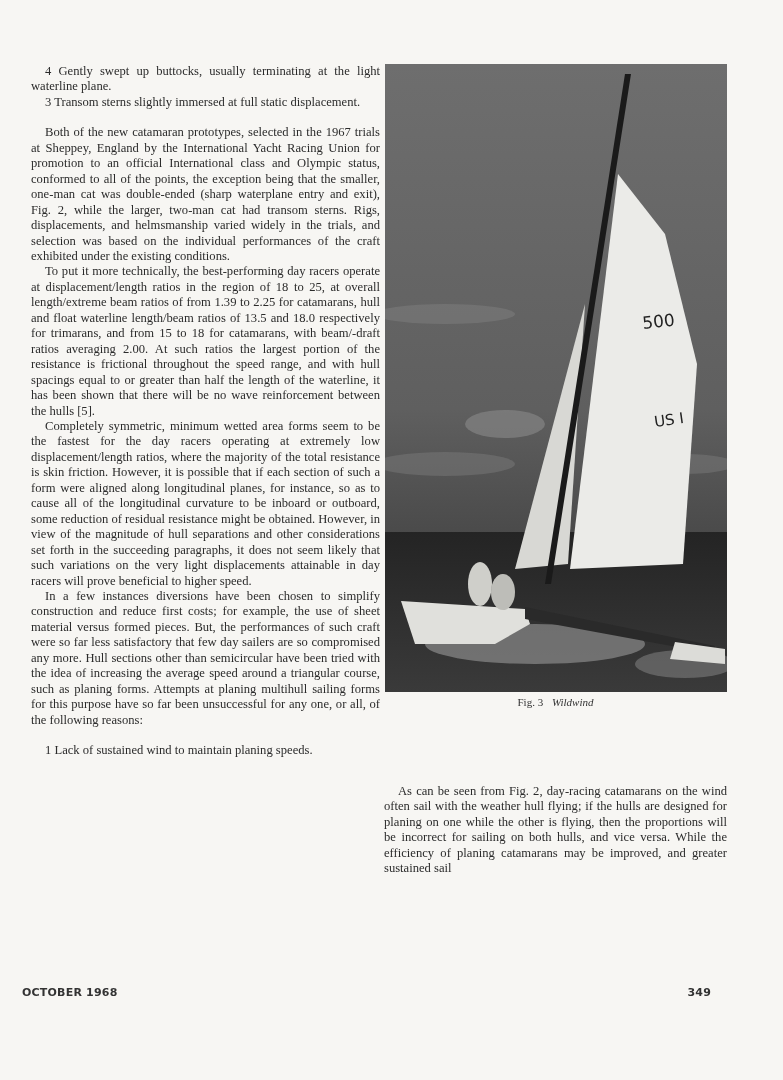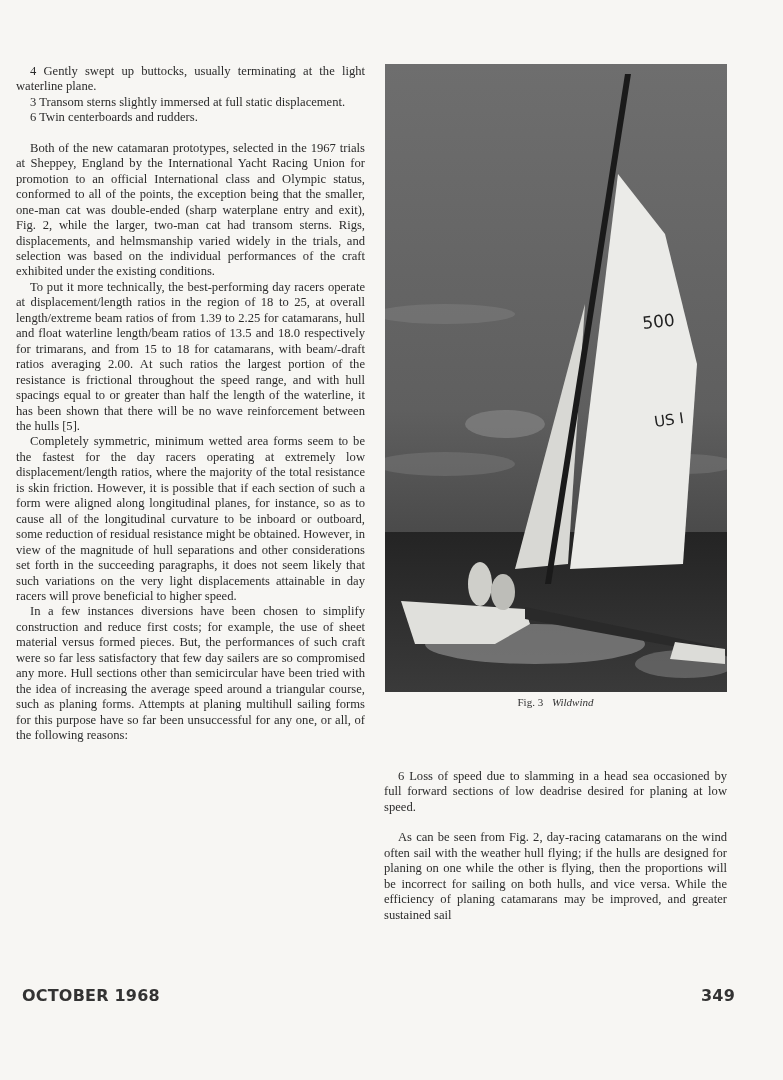--- a/index.html
+++ b/index.html
@@ -10,59 +10,59 @@
     color: #2a2a2a;
   }
   .col {
     position: absolute;
     font-family: "Liberation Serif", "DejaVu Serif", serif;
     font-size: 12.6px;
     line-height: 15.45px;
     text-align: justify;
     color: #2b2b2b;
   }
-  .left { left: 16px; top: 64px; width: 349px; }
+  .left { left: 31px; top: 64px; width: 349px; }
   .right { left: 384px; top: 769px; width: 343px; }
   .col p { margin: 0; text-indent: 14px; }
   .col p.list { text-indent: 14px; }
   .gap { height: 15px; }
   .photo {
     position: absolute; left: 385px; top: 64px; width: 342px; height: 628px;
     background: #6f6f6f; overflow: hidden;
   }
   .photo svg { display: block; }
   .caption {
     position: absolute; left: 384px; top: 696px; width: 343px;
     text-align: center;
     font-family: "Liberation Serif", "DejaVu Serif", serif;
     font-size: 11px; color: #333;
   }
   .caption .fig { margin-right: 6px; }
   .caption .name { font-style: italic; }
   .footer {
     position: absolute; top: 986px;
     font-family: "DejaVu Sans", "Liberation Sans", sans-serif;
-    font-weight: bold; font-size: 16px; color: #333; letter-spacing: 0.2px;
+    font-weight: bold; font-size: 11px; color: #333; letter-spacing: 0.2px;
   }
   .footer.l { left: 22px; }
-  .footer.r { right: 48px; }
+  .footer.r { right: 72px; }
 </style>
 </head>
 <body>
 
 <div class="col left">
   <p class="list">4 Gently swept up buttocks, usually terminating at the light waterline plane.</p>
   <p class="list">3 Transom sterns slightly immersed at full static displacement.</p>
-  <p class="list">6 Twin centerboards and rudders.</p>
   <div class="gap"></div>
   <p>Both of the new catamaran prototypes, selected in the 1967 trials at Sheppey, England by the International Yacht Racing Union for promotion to an official International class and Olympic status, conformed to all of the points, the exception being that the smaller, one-man cat was double-ended (sharp waterplane entry and exit), Fig. 2, while the larger, two-man cat had transom sterns. Rigs, displacements, and helmsmanship varied widely in the trials, and selection was based on the individual performances of the craft exhibited under the existing conditions.</p>
   <p>To put it more technically, the best-performing day racers operate at displacement/length ratios in the region of 18 to 25, at overall length/extreme beam ratios of from 1.39 to 2.25 for catamarans, hull and float waterline length/beam ratios of 13.5 and 18.0 respectively for trimarans, and from 15 to 18 for catamarans, with beam/-draft ratios averaging 2.00.  At such ratios the largest portion of the resistance is frictional throughout the speed range, and with hull spacings equal to or greater than half the length of the waterline, it has been shown that there will be no wave reinforcement between the hulls [5].</p>
   <p>Completely symmetric, minimum wetted area forms seem to be the fastest for the day racers operating at extremely low displacement/length ratios, where the majority of the total resistance is skin friction.  However, it is possible that if each section of such a form were aligned along longitudinal planes, for instance, so as to cause all of the longitudinal curvature to be inboard or outboard, some reduction of residual resistance might be obtained. However, in view of the magnitude of hull separations and other considerations set forth in the succeeding paragraphs, it does not seem likely that such variations on the very light displacements attainable in day racers will prove beneficial to higher speed.</p>
   <p>In a few instances diversions have been chosen to simplify construction and reduce first costs;  for example, the use of sheet material versus formed pieces.  But, the performances of such craft were so far less satisfactory that few day sailers are so compromised any more. Hull sections other than semicircular have been tried with the idea of increasing the average speed around a triangular course, such as planing forms. Attempts at planing multihull sailing forms for this purpose have so far been unsuccessful for any one, or all, of the following reasons:</p>
   <div class="gap"></div>
+  <p class="list">1 Lack of sustained wind to maintain planing speeds.</p>
 </div>
 
 <div class="photo">
   <svg width="342" height="628" viewBox="0 0 342 628" xmlns="http://www.w3.org/2000/svg">
     <defs>
       <linearGradient id="sky" x1="0" y1="0" x2="0" y2="1">
         <stop offset="0" stop-color="#6e6e6e"></stop>
         <stop offset="0.55" stop-color="#5f5f5f"></stop>
         <stop offset="0.75" stop-color="#4a4a4a"></stop>
         <stop offset="1" stop-color="#2f2f2f"></stop>
@@ -101,19 +101,18 @@
     <ellipse cx="118" cy="528" rx="12" ry="18" fill="#bdbdb8"></ellipse>
   </svg>
 </div>
 
 <div class="caption">
   <span class="fig">Fig. 3</span>
   <span class="name">Wildwind</span>
 </div>
 
 <div class="col right">
-  <p class="list">6 Loss of speed due to slamming in a head sea occasioned by full forward sections of low deadrise desired for planing at low speed.</p>
   <div class="gap"></div>
   <p>As can be seen from Fig. 2, day-racing catamarans on the wind often sail with the weather hull flying; if the hulls are designed for planing on one while the other is flying, then the proportions will be incorrect for sailing on both hulls, and vice versa. While the efficiency of planing catamarans may be improved, and greater sustained sail</p>
 </div>
 
 <div class="footer l">OCTOBER 1968</div>
 <div class="footer r">349</div>
 
 </body></html>

